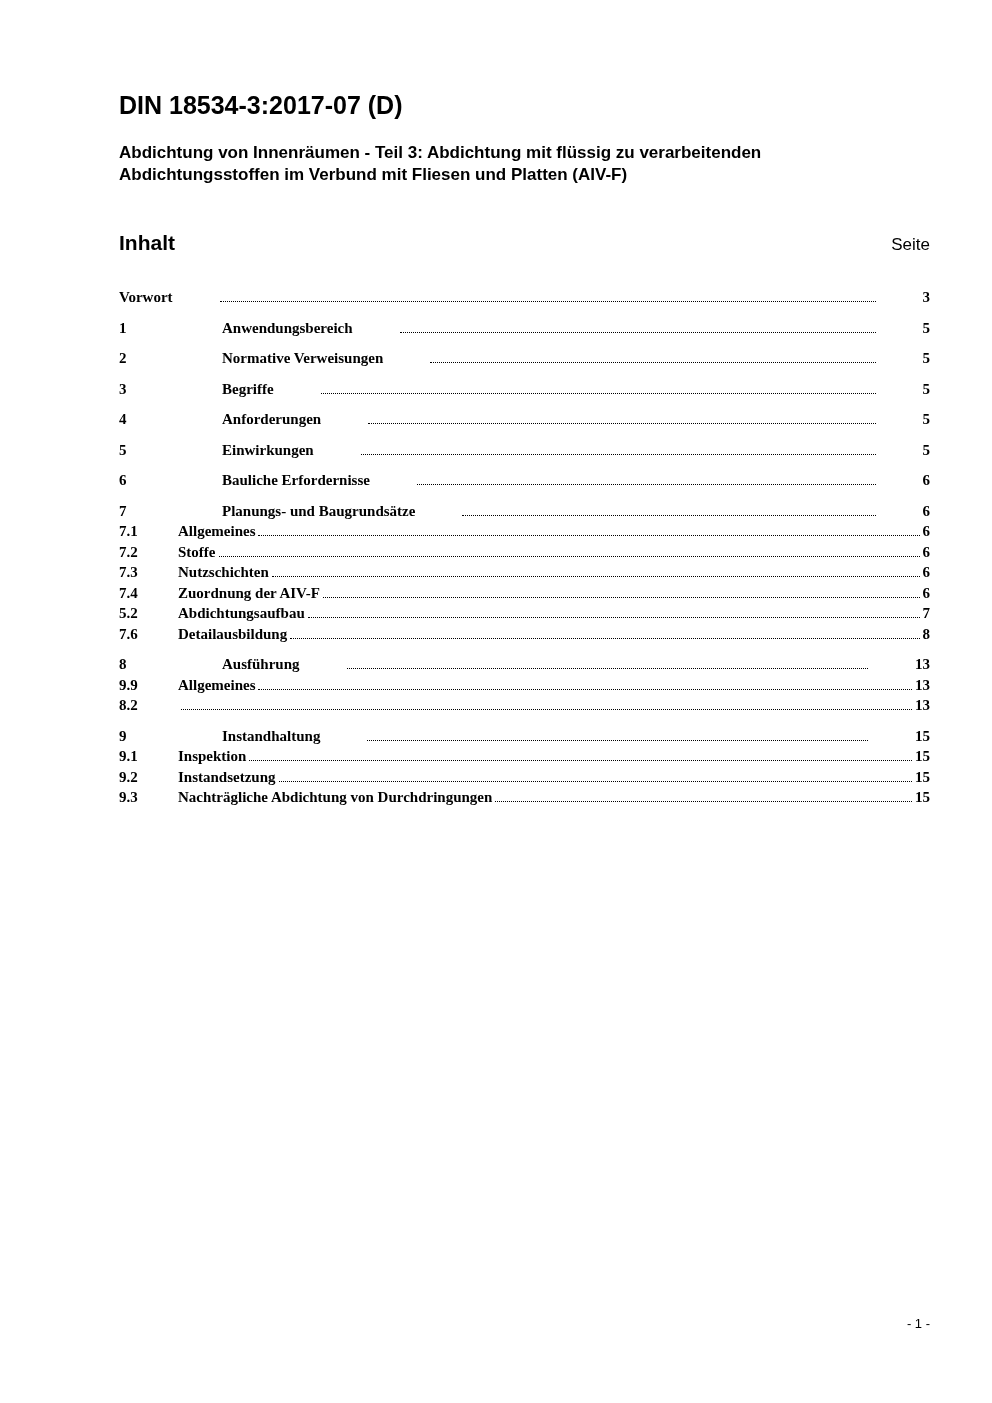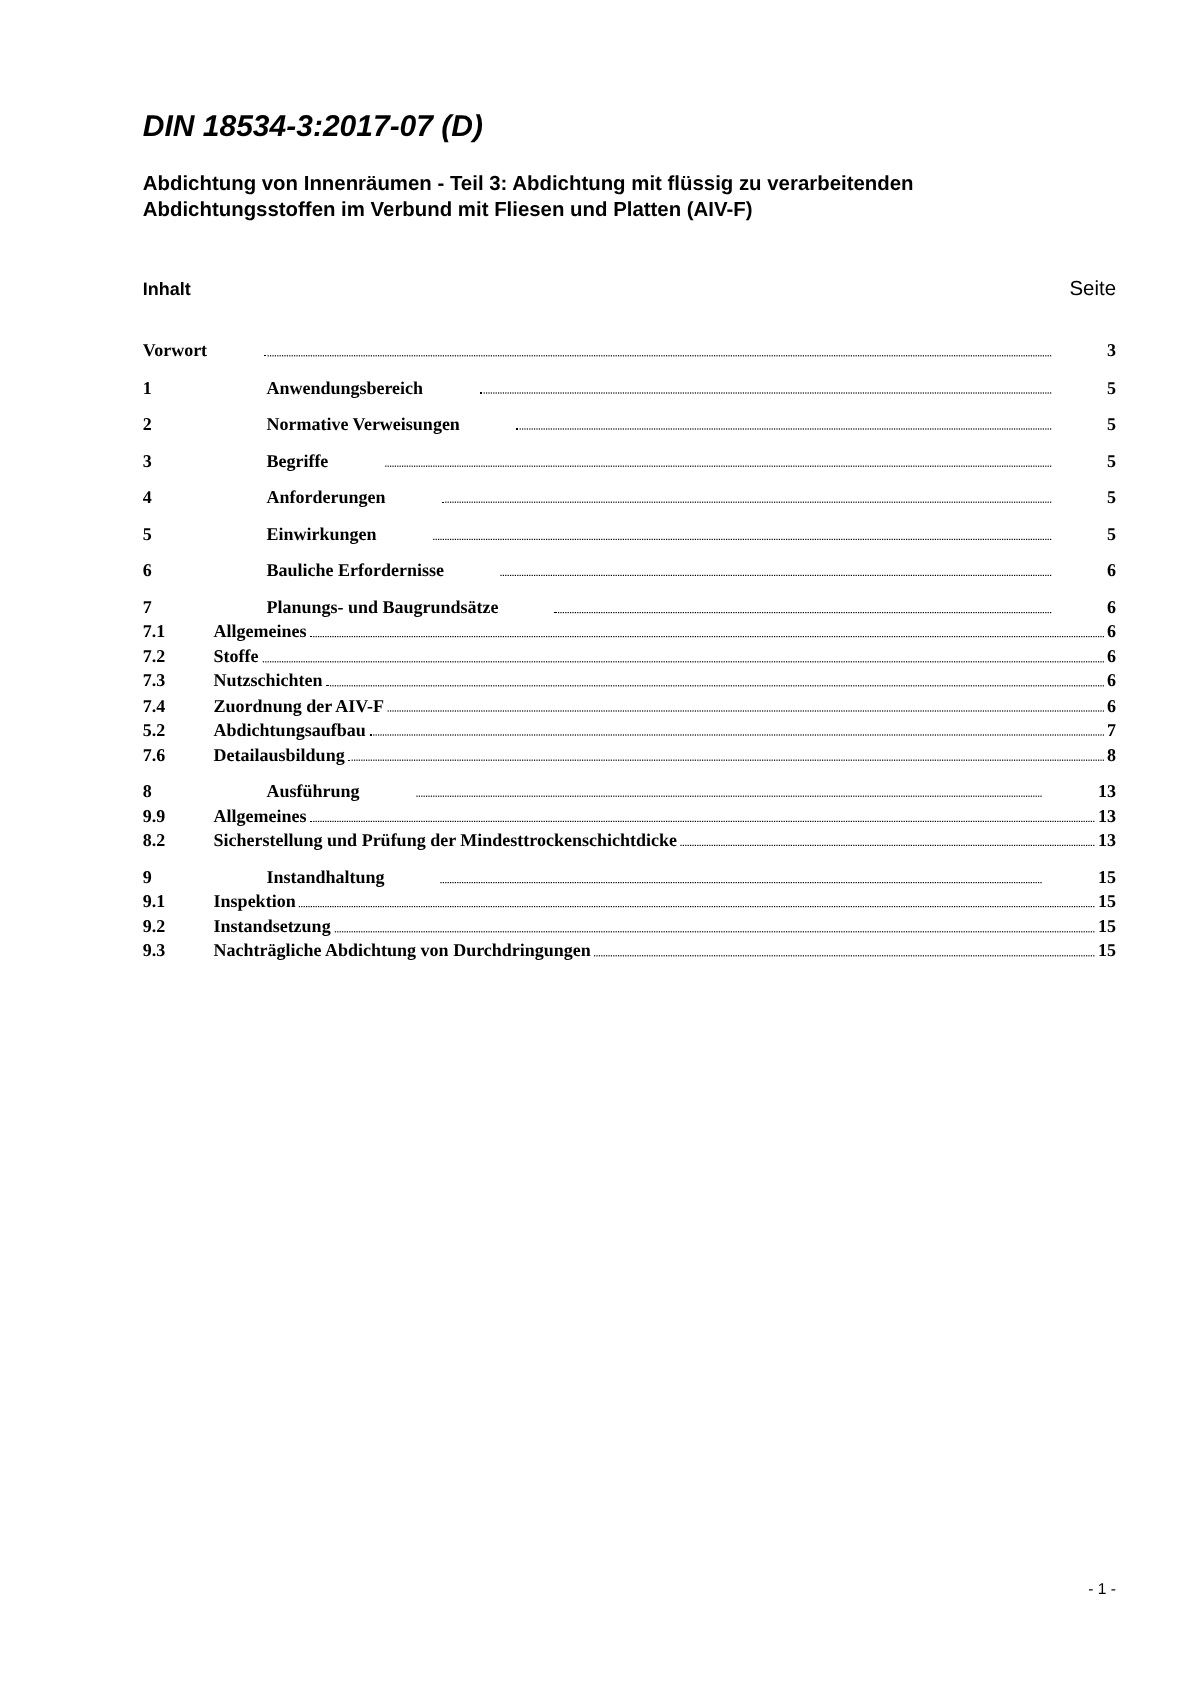--- a/index.html
+++ b/index.html
@@ -12,37 +12,36 @@
     background: #ffffff;
     color: #000000;
     font-family: "Liberation Sans", sans-serif;
     padding: 92px 62px 0 119px;
     overflow: hidden;
   }
   .doc-title {
     font-size: 25px;
     font-weight: bold;
     line-height: 1.1;
-    font-style: italic;
   }
   .doc-subtitle {
     margin-top: 22px;
     font-size: 17px;
     font-weight: bold;
     line-height: 1.35;
     max-width: 780px;
   }
   .toc-header {
     margin-top: 44px;
     display: flex;
     justify-content: space-between;
     align-items: baseline;
   }
   .toc-heading {
-    font-size: 15px;
+    font-size: 21px;
     font-weight: bold;
   }
   .toc-page-label {
     font-size: 17px;
     font-weight: normal;
   }
   .toc-list {
     margin-top: 32px;
     font-family: "Liberation Serif", serif;
     font-weight: bold;
@@ -188,21 +187,20 @@
         <span class="toc-page">13</span>
       </div>
       <div class="toc-row sub">
         <span class="toc-num">9.9</span>
         <span class="toc-title">Allgemeines</span>
         <span class="toc-leader"></span>
         <span class="toc-page">13</span>
       </div>
       <div class="toc-row sub">
         <span class="toc-num">8.2</span>
-        <span class="toc-title">Sicherstellung und Prüfung der Mindesttrockenschichtdicke</span>
         <span class="toc-leader"></span>
         <span class="toc-page">13</span>
       </div>
       <div class="toc-row main">
         <span class="toc-num">9</span>
         <span class="toc-title">Instandhaltung</span>
         <span class="toc-leader"></span>
         <span class="toc-page">15</span>
       </div>
       <div class="toc-row sub">

